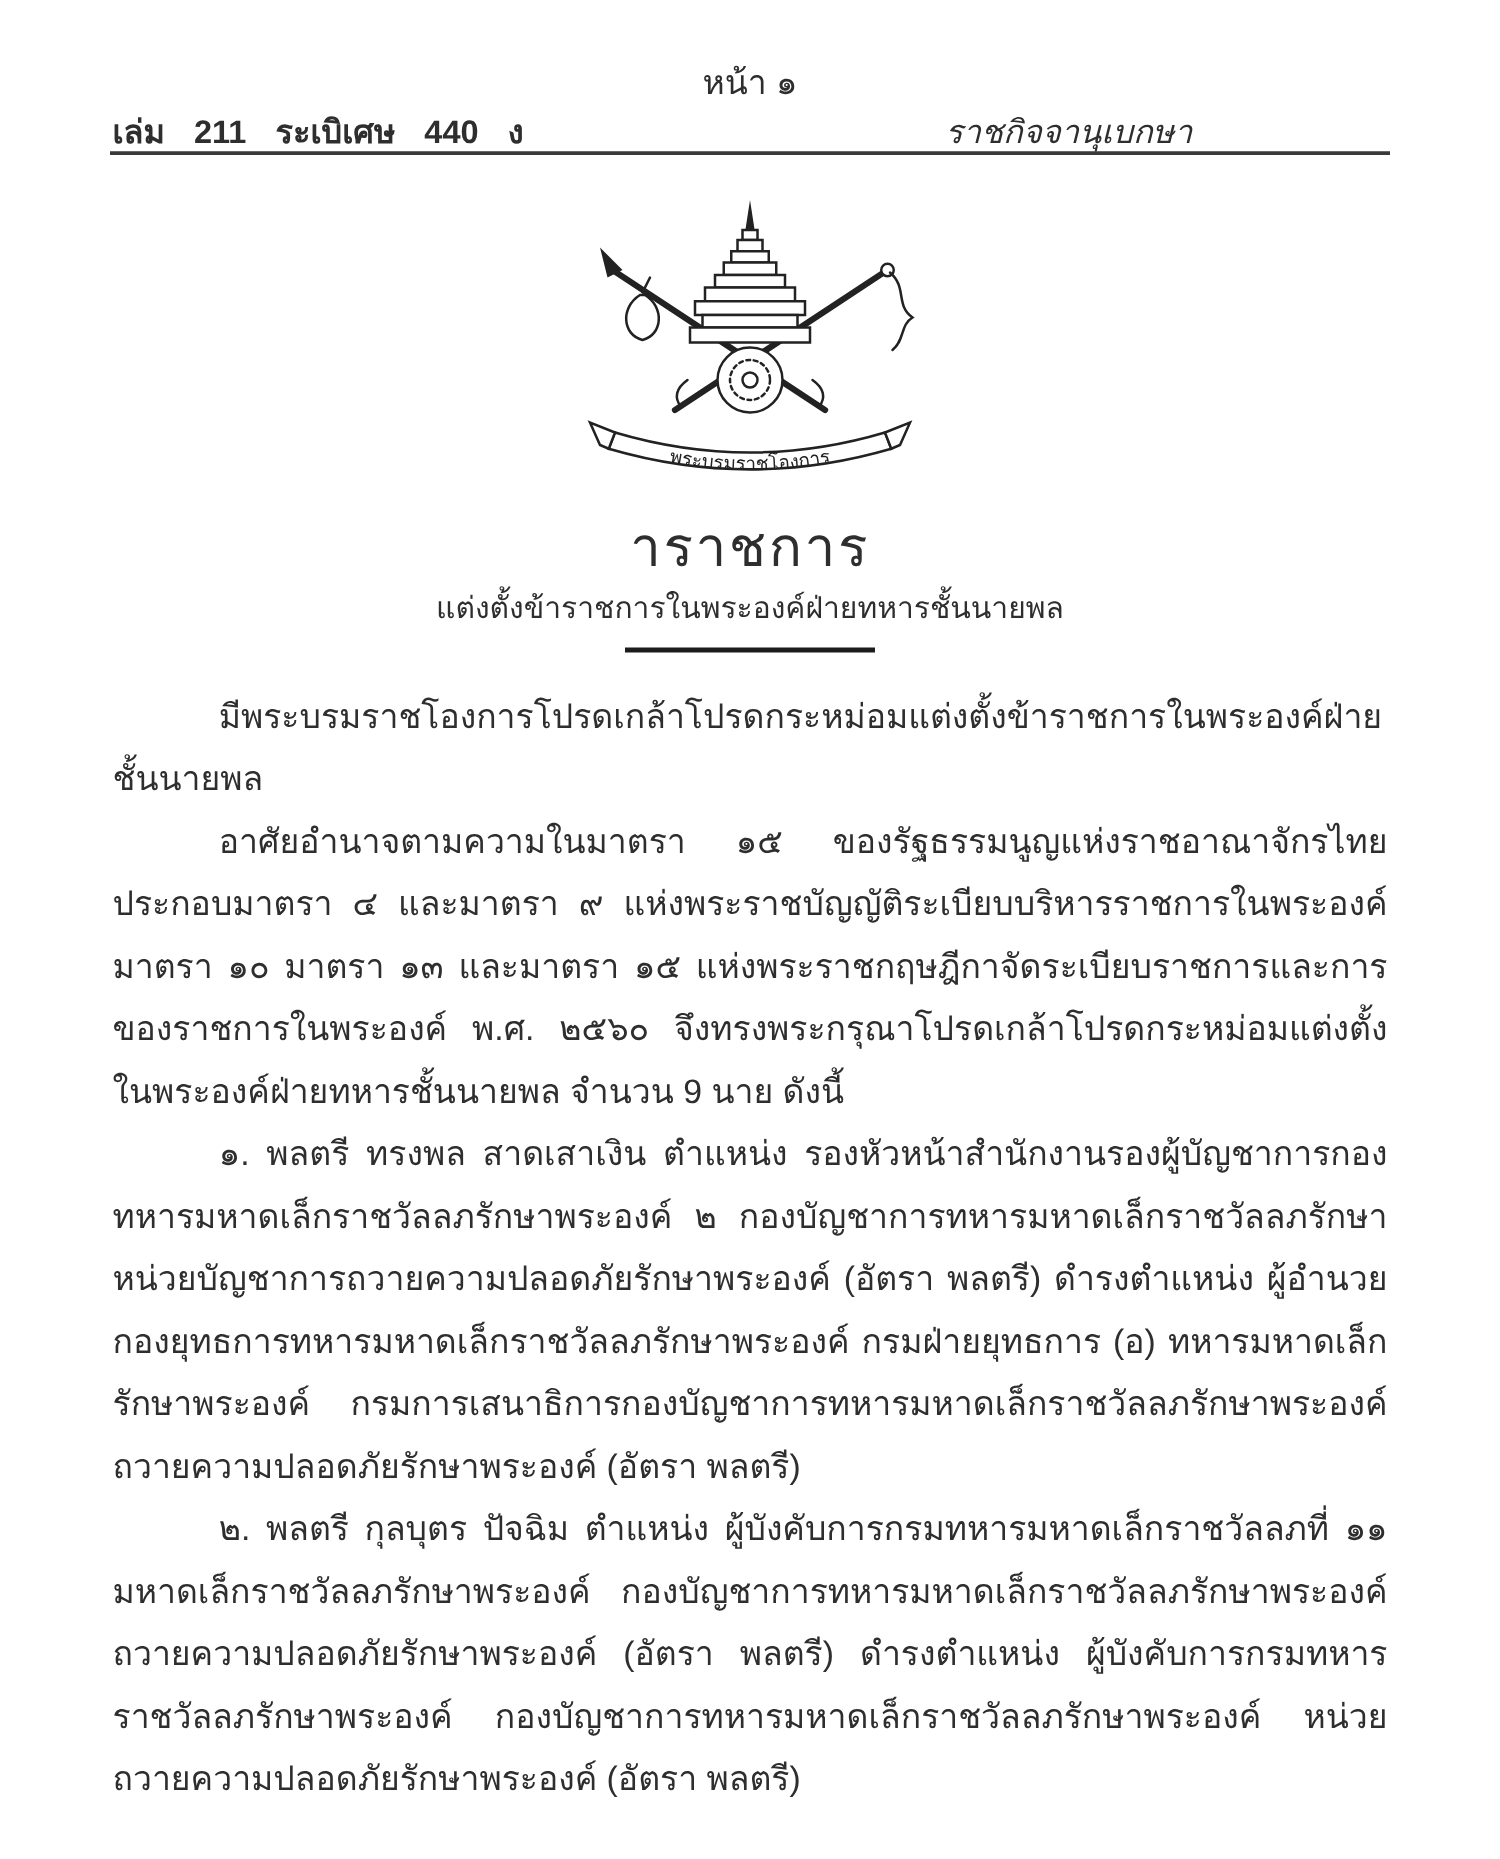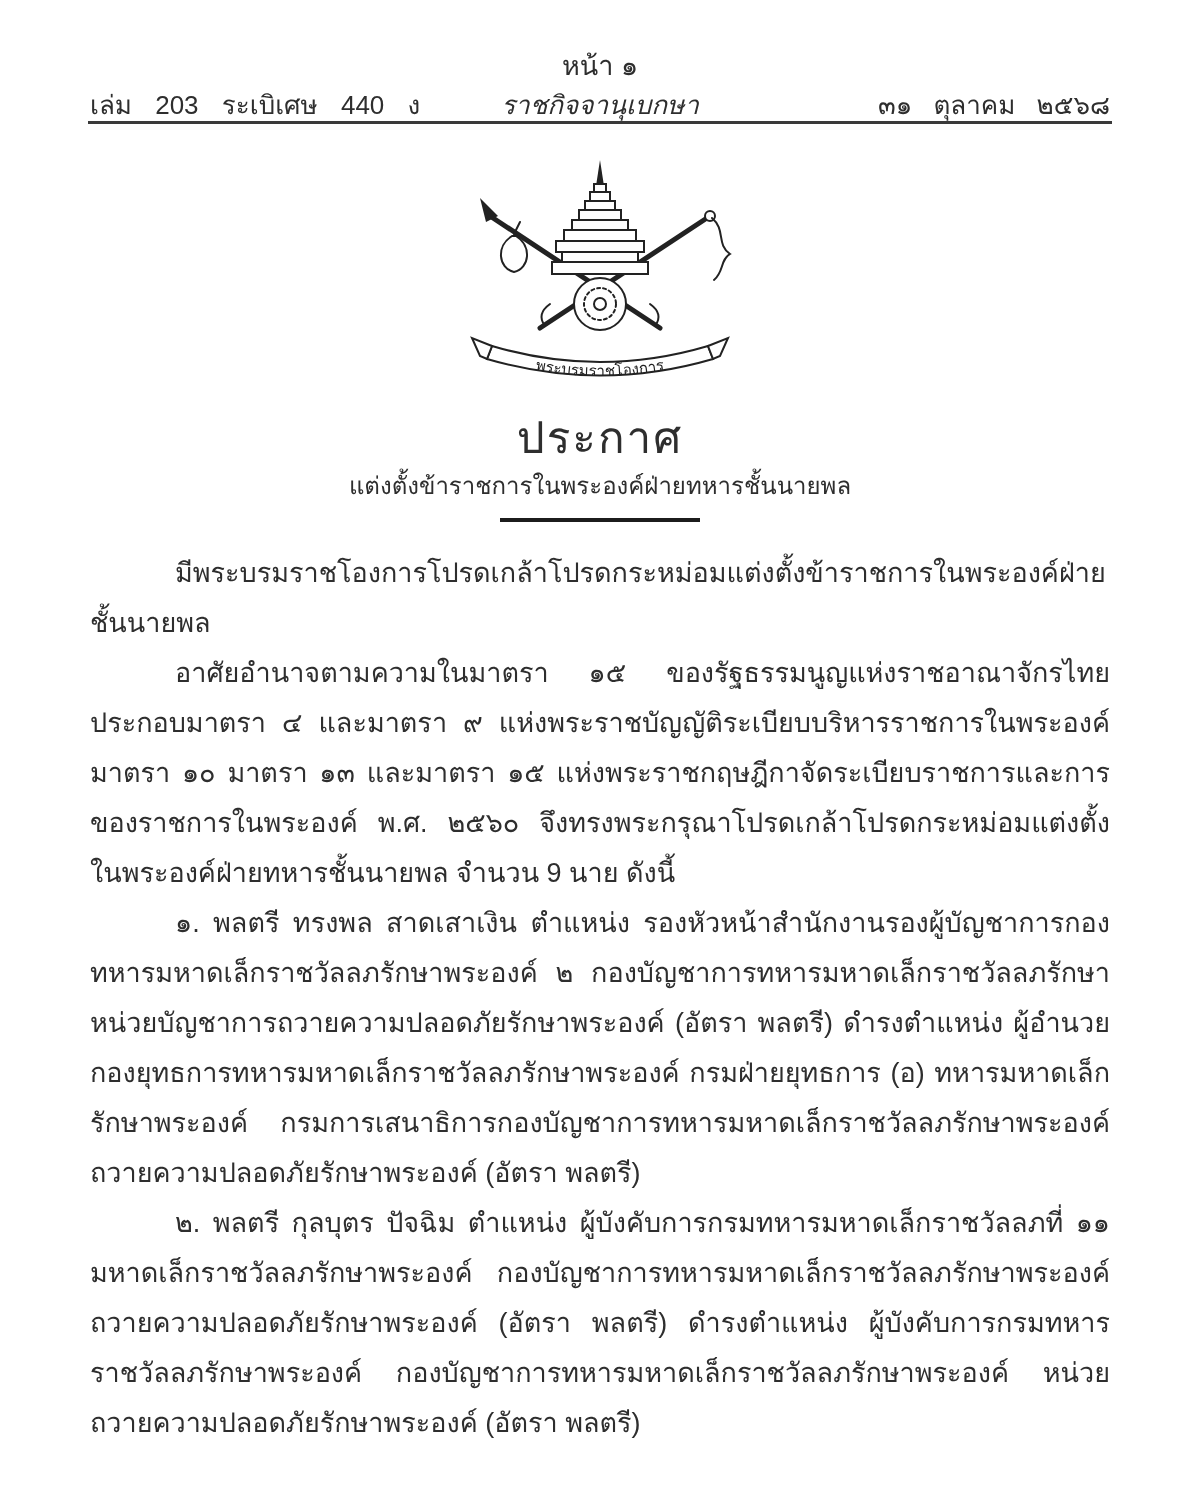--- a/index.html
+++ b/index.html
@@ -19,21 +19,21 @@
     font-size: 27px;
   }
   .header-row {
     position: absolute;
     top: 84px; left: 90px; right: 90px;
     display: flex;
     align-items: baseline;
     font-size: 26px;
   }
   .header-left  { flex: 1; text-align: left; }
-  .header-left span { margin-right: 16px; }
+  .header-left span { margin-right: 16px; font-weight: bold; }
   .header-left span:last-child { margin-right: 0; }
   .header-center{ flex: 1; text-align: center; font-style: italic; }
   .header-right { flex: 1; text-align: right; }
   .header-right span { margin-left: 14px; }
   .header-rule {
     position: absolute;
     top: 121px; left: 88px; right: 88px;
     height: 3px;
     background: #3a3a3a;
   }
@@ -82,31 +82,26 @@
 </head>
 <body>
 
 <div class="page">
 
   <div class="page-label">หน้า ๑</div>
 
   <div class="header-row">
     <div class="header-left">
       <span>เล่ม</span>
-      <span>203</span>
+      <span>211</span>
       <span>ระเบิเศษ</span>
       <span>440</span>
       <span>ง</span>
     </div>
     <div class="header-center">ราชกิจจานุเบกษา</div>
-    <div class="header-right">
-      <span>๓๑</span>
-      <span>ตุลาคม</span>
-      <span>๒๕๖๘</span>
-    </div>
   </div>
 
   <div class="header-rule"></div>
 
   <div class="emblem">
     <svg width="300" height="240" viewBox="0 0 300 240">
       <g stroke="#222222" stroke-width="2" fill="none" stroke-linecap="round">
 
         <line x1="40" y1="60" x2="210" y2="172" stroke-width="5"></line>
         <line x1="260" y1="60" x2="90" y2="172" stroke-width="5"></line>
@@ -141,21 +136,21 @@
         <polygon points="42,190 22,182 30,200 37,203" fill="#ffffff"></polygon>
         <polygon points="258,190 278,182 270,200 263,203" fill="#ffffff"></polygon>
         <path id="ribbonPath" d="M55,207 Q150,233 245,207" stroke="none"></path>
       </g>
       <text font-size="15" fill="#222222" font-family="Liberation Sans, sans-serif">
         <textPath href="#ribbonPath" startOffset="50%" text-anchor="middle">พระบรมราชโองการ</textPath>
       </text>
     </svg>
   </div>
 
-  <div class="doc-title">ประกาศ</div>
+  <div class="doc-title">าราชการ</div>
   <div class="doc-subtitle">แต่งตั้งข้าราชการในพระองค์ฝ่ายทหารชั้นนายพล</div>
   <div class="title-rule"></div>
 
   <div class="doc-body">
       <div class="line first">มีพระบรมราชโองการโปรดเกล้าโปรดกระหม่อมแต่งตั้งข้าราชการในพระองค์ฝ่ายทหาร</div>
       <div class="line last">ชั้นนายพล</div>
       <div class="line first">อาศัยอำนาจตามความในมาตรา ๑๕ ของรัฐธรรมนูญแห่งราชอาณาจักรไทย พุทธศักราช ๒๕๖๐</div>
       <div class="line">ประกอบมาตรา ๔ และมาตรา ๙ แห่งพระราชบัญญัติระเบียบบริหารราชการในพระองค์ พ.ศ. ๒๕๖๐</div>
       <div class="line">มาตรา ๑๐ มาตรา ๑๓ และมาตรา ๑๕ แห่งพระราชกฤษฎีกาจัดระเบียบราชการและการบริหารงานบุคคล</div>
       <div class="line">ของราชการในพระองค์ พ.ศ. ๒๕๖๐ จึงทรงพระกรุณาโปรดเกล้าโปรดกระหม่อมแต่งตั้งข้าราชการ</div>

